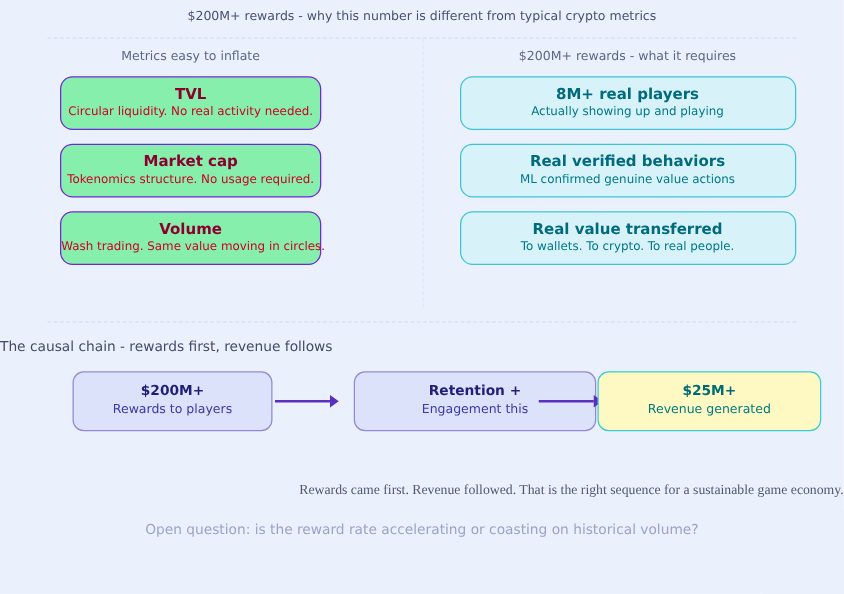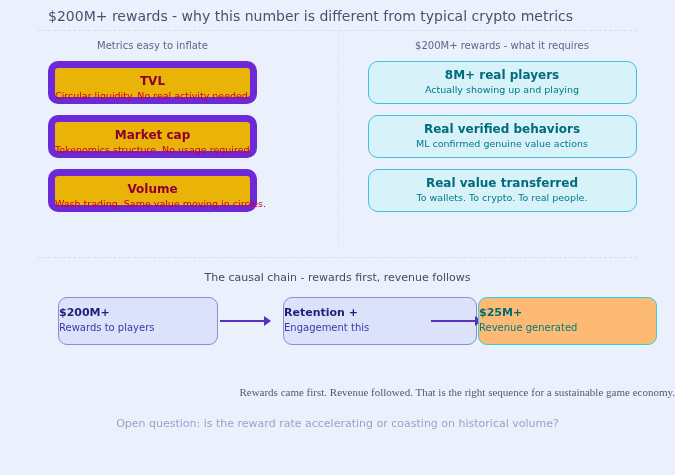--- a/index.html
+++ b/index.html
@@ -5,21 +5,21 @@
   html,body { margin:0; padding:0; }
   .page {
     position:relative;
     width:675px; height:475px;
     background:#ebf0fd;
     font-family:"DejaVu Sans", sans-serif;
     overflow:hidden;
   }
   .page-title {
     position:absolute; top:8px; left:0; right:0;
-    text-align:left; font-size:14px; color:#46536f;padding-left:48px;
+    text-align:center; font-size:10px; color:#46536f;
   }
   .hr-dashed {
     position:absolute; left:38px; width:599px; height:0;
     border-top:1px dashed #d6ddf2;
   }
   .hr-top { top:30px; }
   .hr-mid { top:257px; }
   .columns {
     position:absolute; top:31px; left:38px; width:599px; height:215px;
     display:flex;
@@ -34,50 +34,50 @@
     height:13px;
   }
   .cmp-box {
     box-sizing:border-box;
     height:43px; margin-bottom:11px;
     border-radius:10px;
     text-align:center;
     padding-top:5px;
   }
   .cmp-pink {
-    background:#eab308;
-    border:7px solid #6d28d9;
+    background:#86efac;
+    border:1px solid #6d28d9;
   }
   .cmp-cyan {
     background:#d8f2fa;
     border:1px solid #3ec3da;
   }
   .cmp-title { font-size:12px; font-weight:bold; line-height:16px; white-space:nowrap; }
   .cmp-desc  { font-size:9.5px; line-height:14px; white-space:nowrap; }
   .cmp-pink .cmp-title { color:#8b0030; }
   .cmp-pink .cmp-desc  { color:#cc0022; }
   .cmp-cyan .cmp-title { color:#006b7d; }
   .cmp-cyan .cmp-desc  { color:#00788a; }
 
   .causal-header {
     position:absolute; top:271px; left:0; right:0;
-    text-align:center; font-size:11px; color:#3f4c66;
+    font-size:11px; color:#3f4c66;
   }
   .flow-step {
     position:absolute; top:297px; height:48px;
     box-sizing:border-box;
     border-radius:9px;
-    padding-top:8px;
+    text-align:center; padding-top:8px;
   }
   .flow-lavender {
     background:#dce2fa;
     border:1px solid #9189d6;
   }
   .flow-cyan {
-    background:#fdba74;
+    background:#fef9c3;
     border:1px solid #36cfd2;
   }
   .flow-title { font-size:11px; font-weight:bold; line-height:14px; white-space:nowrap; }
   .flow-desc  { font-size:10px; line-height:15px; white-space:nowrap; }
   .flow-lavender .flow-title { color:#1f1f7a; }
   .flow-lavender .flow-desc  { color:#3939a8; }
   .flow-cyan .flow-title { color:#006b75; }
   .flow-cyan .flow-desc  { color:#007a80; }
   .step-1 { left:58px;  width:160px; }
   .step-2 { left:283px; width:194px; }

